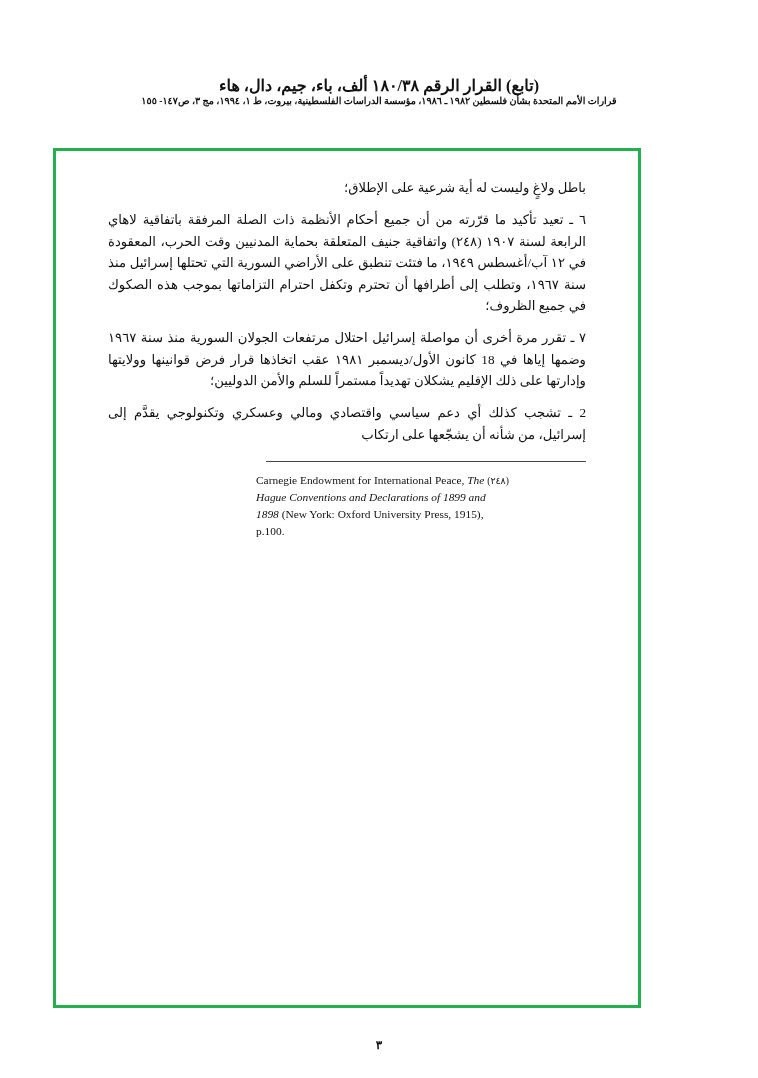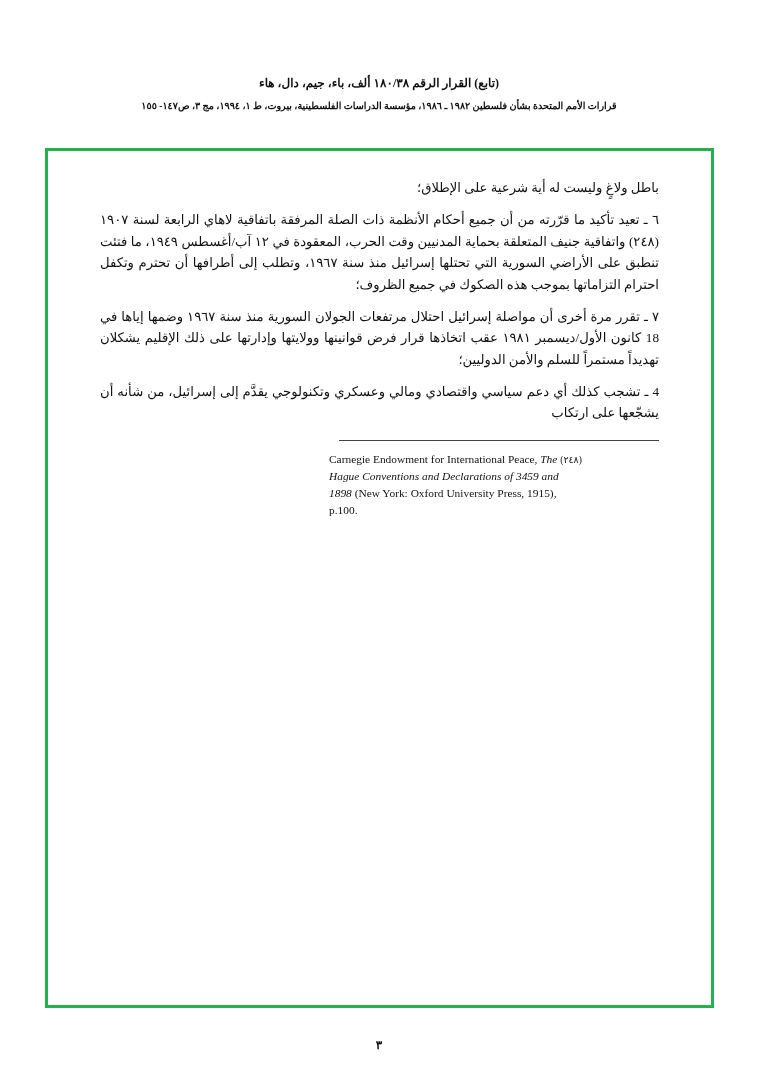--- a/index.html
+++ b/index.html
@@ -20,40 +20,39 @@
     inset: 0;
     padding: 0;
   }
 
   
   .header {
     text-align: center;
     margin-top: 76px;
   }
   .header-title {
-    font-size: 12px;
+    font-size: 16px;
     font-weight: bold;
     letter-spacing: 0px;
     color: #111;
     direction: rtl;
   }
   .header-sub {
-    margin-top: 9px;
     font-size: 9.6px;
     font-weight: bold;
     color: #111;
     direction: rtl;
   }
 
   
   .frame {
     position: absolute;
-    left: 45px;
+    left: 53px;
     top: 148px;
-    width: 669px;
+    width: 588px;
     height: 860px;
     border: 3px solid #22b14c;
     box-sizing: border-box;
     background: #fff;
   }
   .frame-inner {
     padding: 26px 52px 10px 52px;
     height: 100%;
     box-sizing: border-box;
   }
@@ -113,29 +112,29 @@
     <div class="header-sub">قرارات الأمم المتحدة بشأن فلسطين ١٩٨٢ ـ ١٩٨٦، مؤسسة الدراسات الفلسطينية، بيروت، ط ١، ١٩٩٤، مج ٣، ص١٤٧- ١٥٥</div>
   </div>
 
   <div class="frame">
     <div class="frame-inner">
 
       <div class="body-text">
         <p>باطل ولاغٍ وليست له أية شرعية على الإطلاق؛</p>
         <p>٦ ـ تعيد تأكيد ما قرّرته من أن جميع أحكام الأنظمة ذات الصلة المرفقة باتفاقية لاهاي الرابعة لسنة ١٩٠٧ (٢٤٨) واتفاقية جنيف المتعلقة بحماية المدنيين وقت الحرب، المعقودة في ١٢ آب/أغسطس ١٩٤٩، ما فتئت تنطبق على الأراضي السورية التي تحتلها إسرائيل منذ سنة ١٩٦٧، وتطلب إلى أطرافها أن تحترم وتكفل احترام التزاماتها بموجب هذه الصكوك في جميع الظروف؛</p>
         <p>٧ ـ تقرر مرة أخرى أن مواصلة إسرائيل احتلال مرتفعات الجولان السورية منذ سنة ١٩٦٧ وضمها إياها في 18 كانون الأول/ديسمبر ١٩٨١ عقب اتخاذها قرار فرض قوانينها وولايتها وإدارتها على ذلك الإقليم يشكلان تهديداً مستمراً للسلم والأمن الدوليين؛</p>
-        <p>4 ـ تشجب كذلك أي دعم سياسي واقتصادي ومالي وعسكري وتكنولوجي يقدَّم إلى إسرائيل، من شأنه أن يشجّعها على ارتكاب</p>
+        <p>2 ـ تشجب كذلك أي دعم سياسي واقتصادي ومالي وعسكري وتكنولوجي يقدَّم إلى إسرائيل، من شأنه أن يشجّعها على ارتكاب</p>
       </div>
 
       <div class="footnote-rule"></div>
 
       <div class="footnote">
         <span>Carnegie Endowment for International Peace, </span><i>The</i>
         <span class="fn-marker">(٢٤٨)</span><br>
-        <i>Hague Conventions and Declarations of 3459 and</i><br>
+        <i>Hague Conventions and Declarations of 1899 and</i><br>
         <i>1898</i><span> (New York: Oxford University Press, 1915),</span><br>
         <span>p.100.</span>
       </div>
 
     </div>
   </div>
 
   <div class="page-number">٣</div>
 
 </div>

